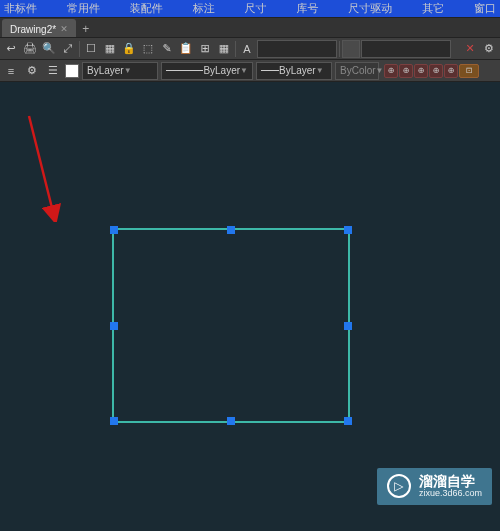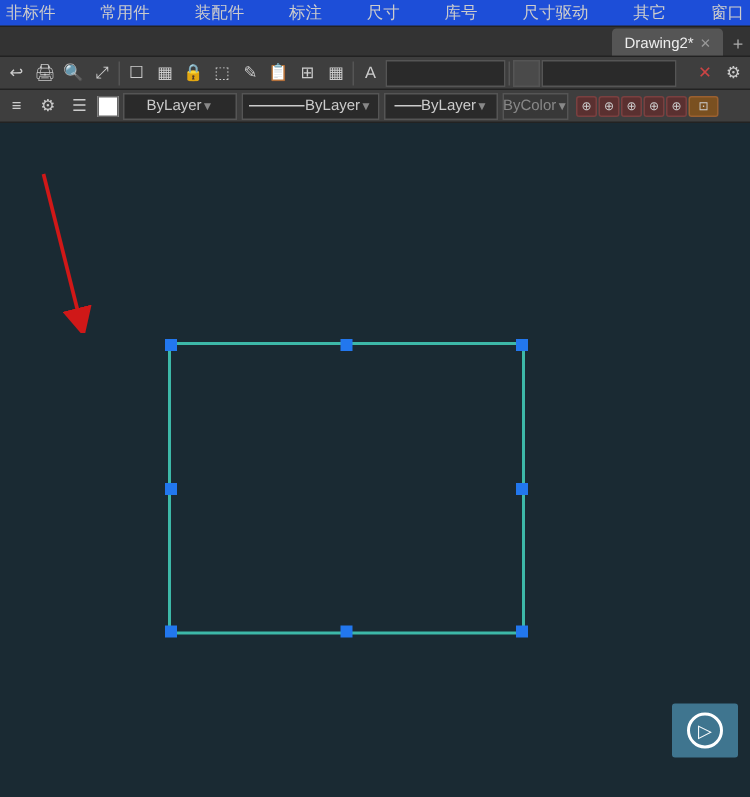--- a/index.html
+++ b/index.html
@@ -1,37 +1,37 @@
 <!DOCTYPE html>
 <html><head>
   <meta charset="utf-8">
   <style>
     * { margin: 0; padding: 0; box-sizing: border-box; font-family: "Microsoft YaHei", Arial, sans-serif; }
     body { width: 500px; height: 531px; background: #1a2a33; overflow: hidden; position: relative; }
     
     .menubar { height: 18px; background: #1d4ed8; display: flex; align-items: center; padding: 0 4px; gap: 12px; font-size: 11px; color: #ccc; border-bottom: 1px solid #222; justify-content: space-between; }
     .menubar span { cursor: pointer; }
     
-    .tabbar { height: 20px; background: #333; display: flex; align-items: flex-end; padding-left: 2px; border-bottom: 1px solid #222; justify-content: flex-end; }
+    .tabbar { height: 20px; background: #333; display: flex; align-items: flex-end; padding-left: 2px; border-bottom: 1px solid #222; }
     .tab { height: 18px; background: #555; color: #eee; font-size: 10px; padding: 2px 8px 0 8px; border-radius: 3px 3px 0 0; display: flex; align-items: center; gap: 4px; margin-right: 2px; }
     .tab-close { color: #999; font-size: 9px; cursor: pointer; }
     .tab-add { width: 16px; height: 16px; color: #aaa; font-size: 12px; display: flex; align-items: center; justify-content: center; cursor: pointer; }
     
     .toolbar1 { height: 22px; background: #3e3e3e; display: flex; align-items: center; padding: 0 2px; gap: 1px; border-bottom: 1px solid #222; }
     .tool-btn { width: 18px; height: 18px; display: flex; align-items: center; justify-content: center; font-size: 11px; color: #ccc; cursor: pointer; border-radius: 2px; }
     .tool-sep { width: 1px; height: 16px; background: #555; margin: 0 1px; }
     .tool-input { height: 18px; background: #2a2a2a; border: 1px solid #555; width: 80px; font-size: 10px; color: #ccc; padding: 0 4px; }
     .tool-pick { width: 18px; height: 18px; background: #4a4a4a; border: 1px solid #555; }
     .tool-btn.end { margin-left: auto; }
     .tool-btn.red { color: #c44; }
     
     .toolbar2 { height: 22px; background: #3e3e3e; display: flex; align-items: center; padding: 0 2px; gap: 3px; border-bottom: 1px solid #222; }
     .layer-btn { width: 18px; height: 18px; display: flex; align-items: center; justify-content: center; font-size: 11px; color: #ccc; cursor: pointer; }
     .color-swatch { width: 14px; height: 14px; background: #fff; border: 1px solid #666; }
-    .dropdown { height: 18px; background: #2a2a2a; border: 1px solid #555; display: flex; align-items: center; justify-content: center; padding: 0 4px; font-size: 10px; color: #ccc; cursor: pointer; }
+    .dropdown { height: 18px; background: #2a2a2a; border: 1px solid #555; display: flex; align-items: center; justify-content: flex-start; padding: 0 4px; font-size: 10px; color: #ccc; cursor: pointer; }
     .dropdown .caret { font-size: 8px; color: #888; }
     .dd-layer { width: 76px; }
     .dd-ltype { width: 92px; }
     .dd-lweight { width: 76px; }
     .dd-bycolor { width: 44px; background: #383838; color: #888; }
     .line-preview { width: 40px; height: 1px; background: #ccc; }
     .status-icons { display: flex; gap: 1px; margin-left: 2px; }
     .status-icon { width: 14px; height: 14px; background: #5a3030; border: 1px solid #7a4040; border-radius: 2px; font-size: 8px; color: #ccc; display: flex; align-items: center; justify-content: center; cursor: pointer; }
     .status-icon.orange { width: 20px; background: #7a5020; border-color: #9a6030; }
     
@@ -152,14 +152,18 @@
     <div class="grip g-tr"></div>
     <div class="grip g-l"></div>
     <div class="grip g-r"></div>
     <div class="grip g-bl"></div>
     <div class="grip g-b"></div>
     <div class="grip g-br"></div>
   </div>
 
   <div class="watermark">
     <div class="wm-icon">▷</div>
+    <div class="wm-text">
+      <span class="wm-title">溜溜自学</span>
+      <span class="wm-url">zixue.3d66.com</span>
+    </div>
   </div>
 </div>
 
 </body></html>

